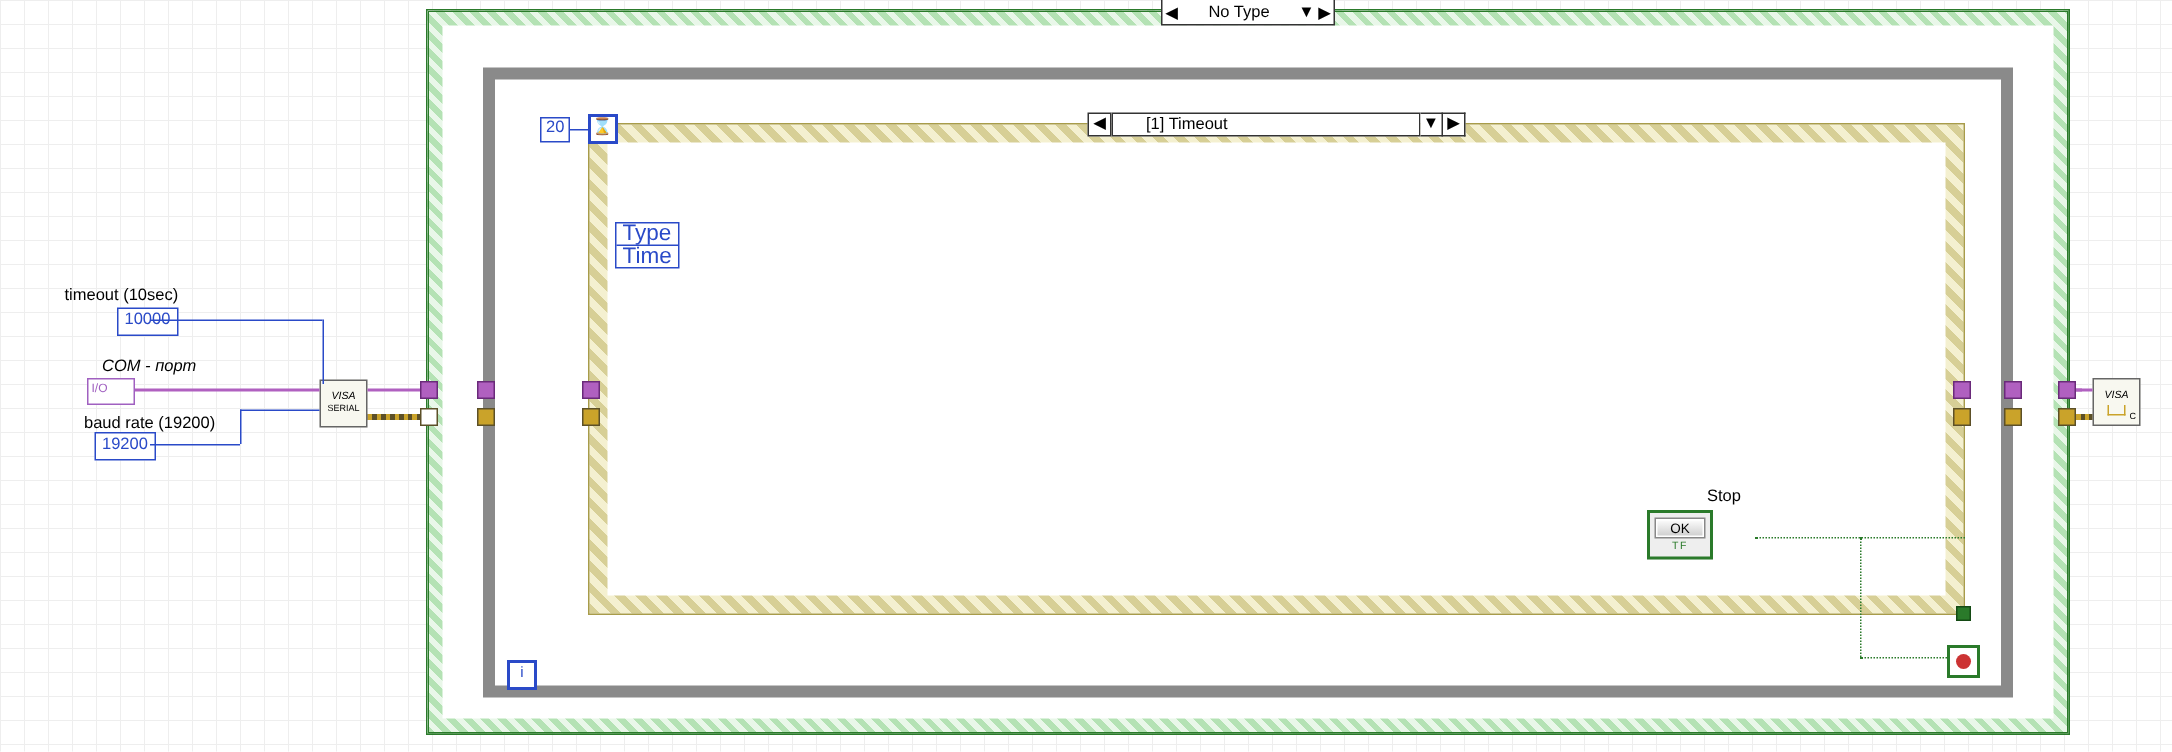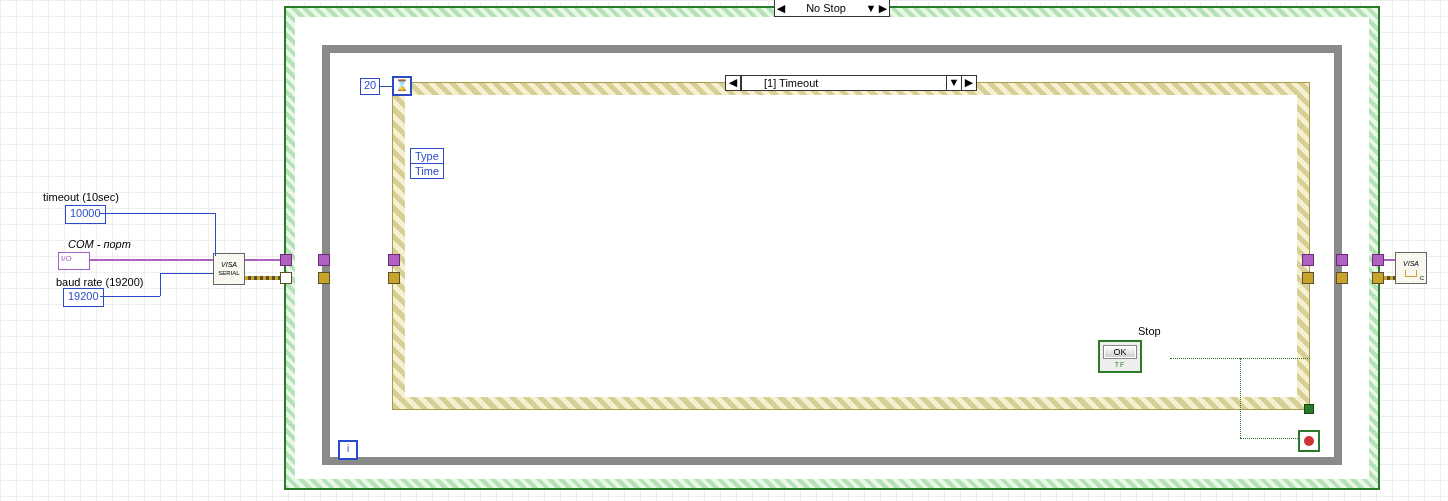--- a/index.html
+++ b/index.html
@@ -208,21 +208,21 @@
     line-height: 14px;
   }
 
   
   .evdata {
     border: 1px solid #2a4ac8;
     background: #fff;
   }
   .evdata div {
     color: #2a4ac8;
-    font-size: 11px;
+    font-size: 15px;
     padding: 0 4px;
     border-bottom: 1px solid #2a4ac8;
     line-height: 14px;
   }
   .evdata div:last-child { border-bottom: none; }
 
   
   .stop-ctrl {
     border: 2px solid #2a7a2a;
     background: #eee;
@@ -260,21 +260,21 @@
   .tunnel-y.hollow { background:#fff; }
   .tunnel-g { width:8px; height:8px; background:#2a7a2a; border:1px solid #144a14; }
 
 </style>
 </head>
 <body>
 
 <div class="canvas">
 
   <div class="abs label-txt" style="left:43px; top:191px;">timeout (10sec)</div>
-  <div class="abs num-const" style="left:65px; top:205px;">10000</div>
+  <div class="abs num-const" style="left:78px; top:205px;">10000</div>
 
   <div class="abs label-txt" style="left:68px; top:238px;font-style:italic;">COM - порт</div>
   <div class="abs visa-ctl" style="left:58px; top:252px;">I/O</div>
 
   <div class="abs label-txt" style="left:56px; top:276px;">baud rate (19200)</div>
   <div class="abs num-const" style="left:63px; top:288px;">19200</div>
 
   <div class="abs vi-icon" style="left:213px; top:253px;">
     <span>VISA</span>
     <span class="sm">SERIAL</span>
@@ -290,21 +290,21 @@
   <div class="abs wire-blue-h" style="left:160px; top:273px; width:53px;"></div>
 
   <div class="abs wire-pink-h" style="left:245px; top:259px; width:1143px;"></div>
 
   <div class="abs wire-yel-h" style="left:245px; top:276px; width:1143px;"></div>
 
   <div class="abs case-outer" style="left:284px; top:6px; width:1094px; height:482px;">
     <div class="case-inner-fill"></div>
     <div class="selector">
       <span class="arrow">◀</span>
-      <span class="label">No Stop</span>
+      <span class="label">No Type</span>
       <span class="dd">▼</span>
       <span class="arrow">▶</span>
     </div>
   </div>
 
   <div class="abs tunnel-p" style="left:280px; top:254px;"></div>
   <div class="abs tunnel-y hollow" style="left:280px; top:272px;"></div>
   <div class="abs tunnel-p" style="left:1372px; top:254px;"></div>
   <div class="abs tunnel-y" style="left:1372px; top:272px;"></div>
 

